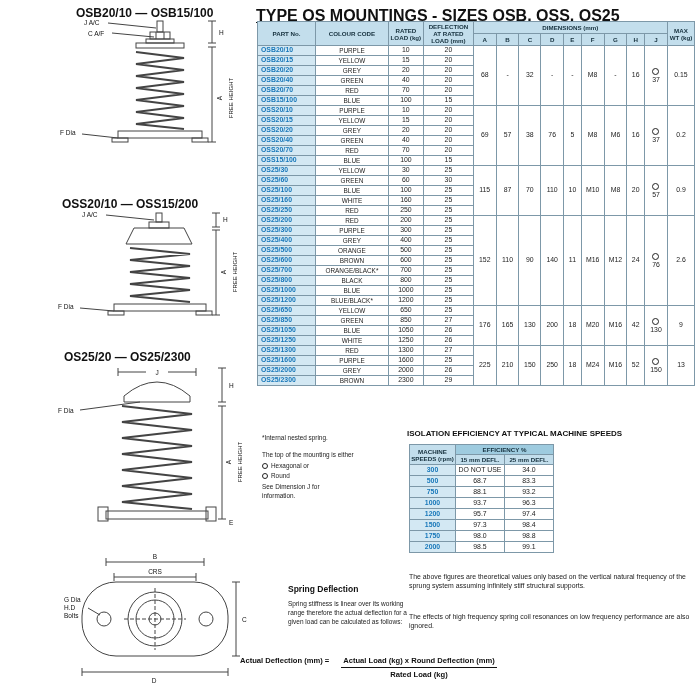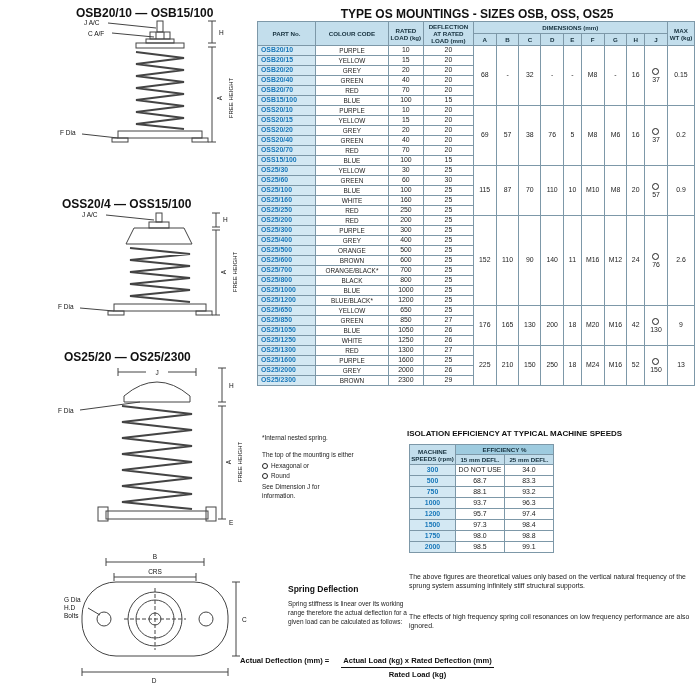--- a/index.html
+++ b/index.html
@@ -2,21 +2,21 @@
 <html><head>
 <meta charset="utf-8">
 <style>
   * { margin:0; padding:0; box-sizing:border-box; }
   html,body { width:700px; height:700px; background:#fff; }
   body { font-family:"Liberation Sans", sans-serif; color:#222; }
   .page { position:relative; width:700px; height:700px; background:#fff; overflow:hidden; }
   .abs { position:absolute; }
 
   .diag-title { font-size:12px; font-weight:bold; color:#111; white-space:nowrap; }
-  .main-title { font-size:12px; font-weight:bold; text-align:center; color:#111; }
+  .main-title { font-size:16px; font-weight:bold; text-align:left; color:#111;text-decoration:underline; }
 
   svg text { font-family:"Liberation Sans", sans-serif; fill:#111; }
 
   
   table { border-collapse:collapse; table-layout:fixed; }
   .main-table { width:438px; border:1.5px solid #44606e; }
   .main-table th {
     background:#c3deec; border:1px solid #7d98a8; font-weight:bold;
     font-size:6.2px; line-height:1.15; padding:1px; text-align:center; color:#15303d;
   }
@@ -93,21 +93,21 @@
     <g font-size="6.5">
       <text x="28" y="9">J A/C</text>
       <text x="32" y="20">C A/F</text>
       <text x="163" y="19">H</text>
       <text x="166" y="82" text-anchor="middle" transform="rotate(-90 166 82)">A</text>
       <text x="177" y="82" font-size="6" text-anchor="middle" transform="rotate(-90 177 82)">FREE HEIGHT</text>
       <text x="4" y="119">F Dia</text>
     </g>
   </svg>
 
-  <div class="abs diag-title" style="left:62px; top:197px;">OSS20/4 — OSS15/100</div>
+  <div class="abs diag-title" style="left:62px; top:197px;">OSS20/10 — OSS15/200</div>
 
   <svg class="abs" style="left:56px; top:208px;" width="192" height="140" viewBox="0 0 192 140">
     <g stroke="#444" fill="none" stroke-width="1">
       <line x1="50" y1="7" x2="98" y2="12"></line>
       <rect x="100" y="5" width="6" height="9"></rect>
       <rect x="93" y="14" width="20" height="6"></rect>
       <path d="M78,20 H128 L136,36 H70 Z"></path>
       <path d="M74,40 L134,46 L74,52 L134,58 L74,64 L134,70 L74,76 L134,82 L74,88 L134,94" stroke-width="2"></path>
       <rect x="58" y="96" width="92" height="7"></rect>
       <rect x="52" y="103" width="16" height="4"></rect>
@@ -611,18 +611,18 @@
 
   <div class="abs iso-note" style="left:409px; top:572px; width:288px;">The above figures are theoretical values only based on the vertical natural frequency of the sprung system assuming infinitely stiff structural supports.</div>
   <div class="abs iso-note" style="left:409px; top:612px; width:288px;">The effects of high frequency spring coil resonances on low frequency performance are also ignored.</div>
 
   <div class="abs sd-title" style="left:288px; top:584px;">Spring Deflection</div>
   <div class="abs sd-body" style="left:288px; top:600px; width:130px;">Spring stiffness is linear over its working range therefore the actual deflection for a given load can be calculated as follows:</div>
 
   <div class="abs formula" style="left:240px; top:656px;">
     <span>Actual Deflection (mm) =</span>
     <span class="frac">
-      <span class="num">Actual Load (kg) x Rated Deflection (mm)</span>
+      <span class="num">Actual Load (kg) x Round Deflection (mm)</span>
       <span class="den">Rated Load (kg)</span>
     </span>
   </div>
 
 </div>
 
 </body></html>

